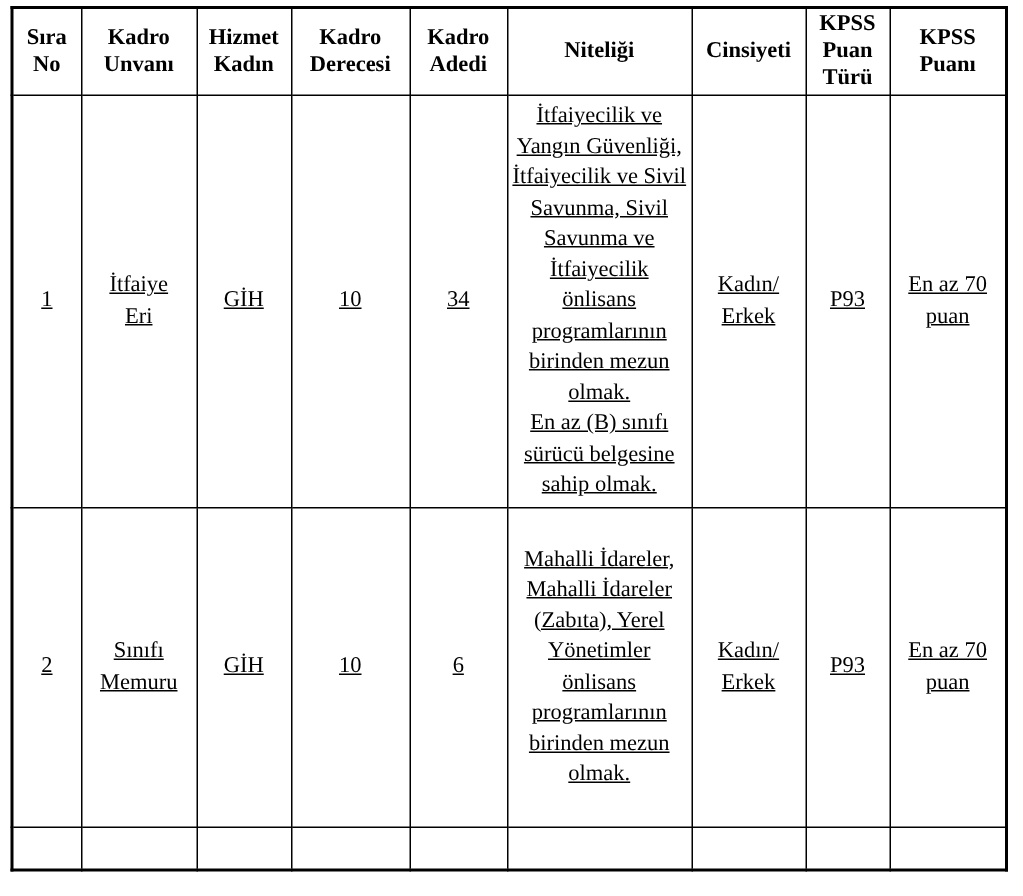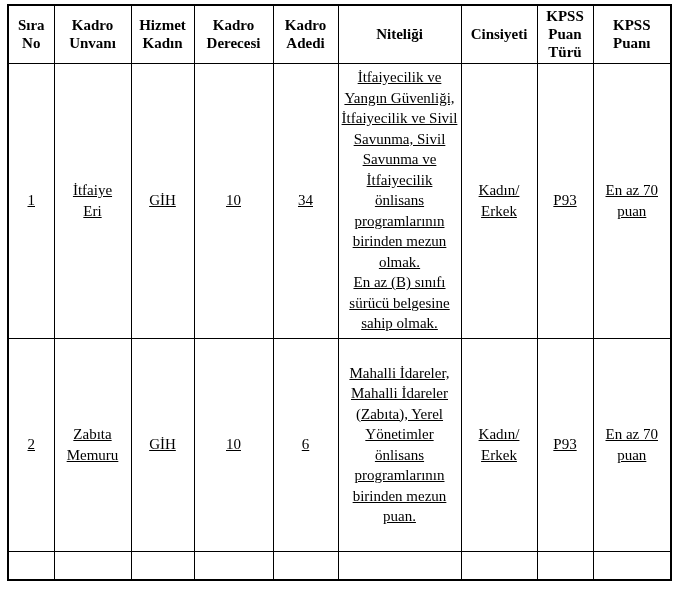--- a/index.html
+++ b/index.html
@@ -103,26 +103,26 @@
       <td>İtfaiyecilik ve Yangın Güvenliği, İtfaiyecilik ve Sivil Savunma, Sivil Savunma ve İtfaiyecilik önlisans programlarının birinden mezun olmak.
 En az (B) sınıfı sürücü belgesine sahip olmak.</td>
       <td>Kadın/
 Erkek</td>
       <td>P93</td>
       <td>En az 70
 puan</td>
     </tr>
     <tr class="row-2">
       <td>2</td>
-      <td>Zabıta
+      <td>Sınıfı
 Memuru</td>
       <td>GİH</td>
       <td>10</td>
       <td>6</td>
-      <td>Mahalli İdareler, Mahalli İdareler (Zabıta), Yerel Yönetimler önlisans programlarının birinden mezun puan.</td>
+      <td>Mahalli İdareler, Mahalli İdareler (Zabıta), Yerel Yönetimler önlisans programlarının birinden mezun olmak.</td>
       <td>Kadın/
 Erkek</td>
       <td>P93</td>
       <td>En az 70
 puan</td>
     </tr>
     <tr class="row-empty">
       <td></td>
       <td></td>
       <td></td>

